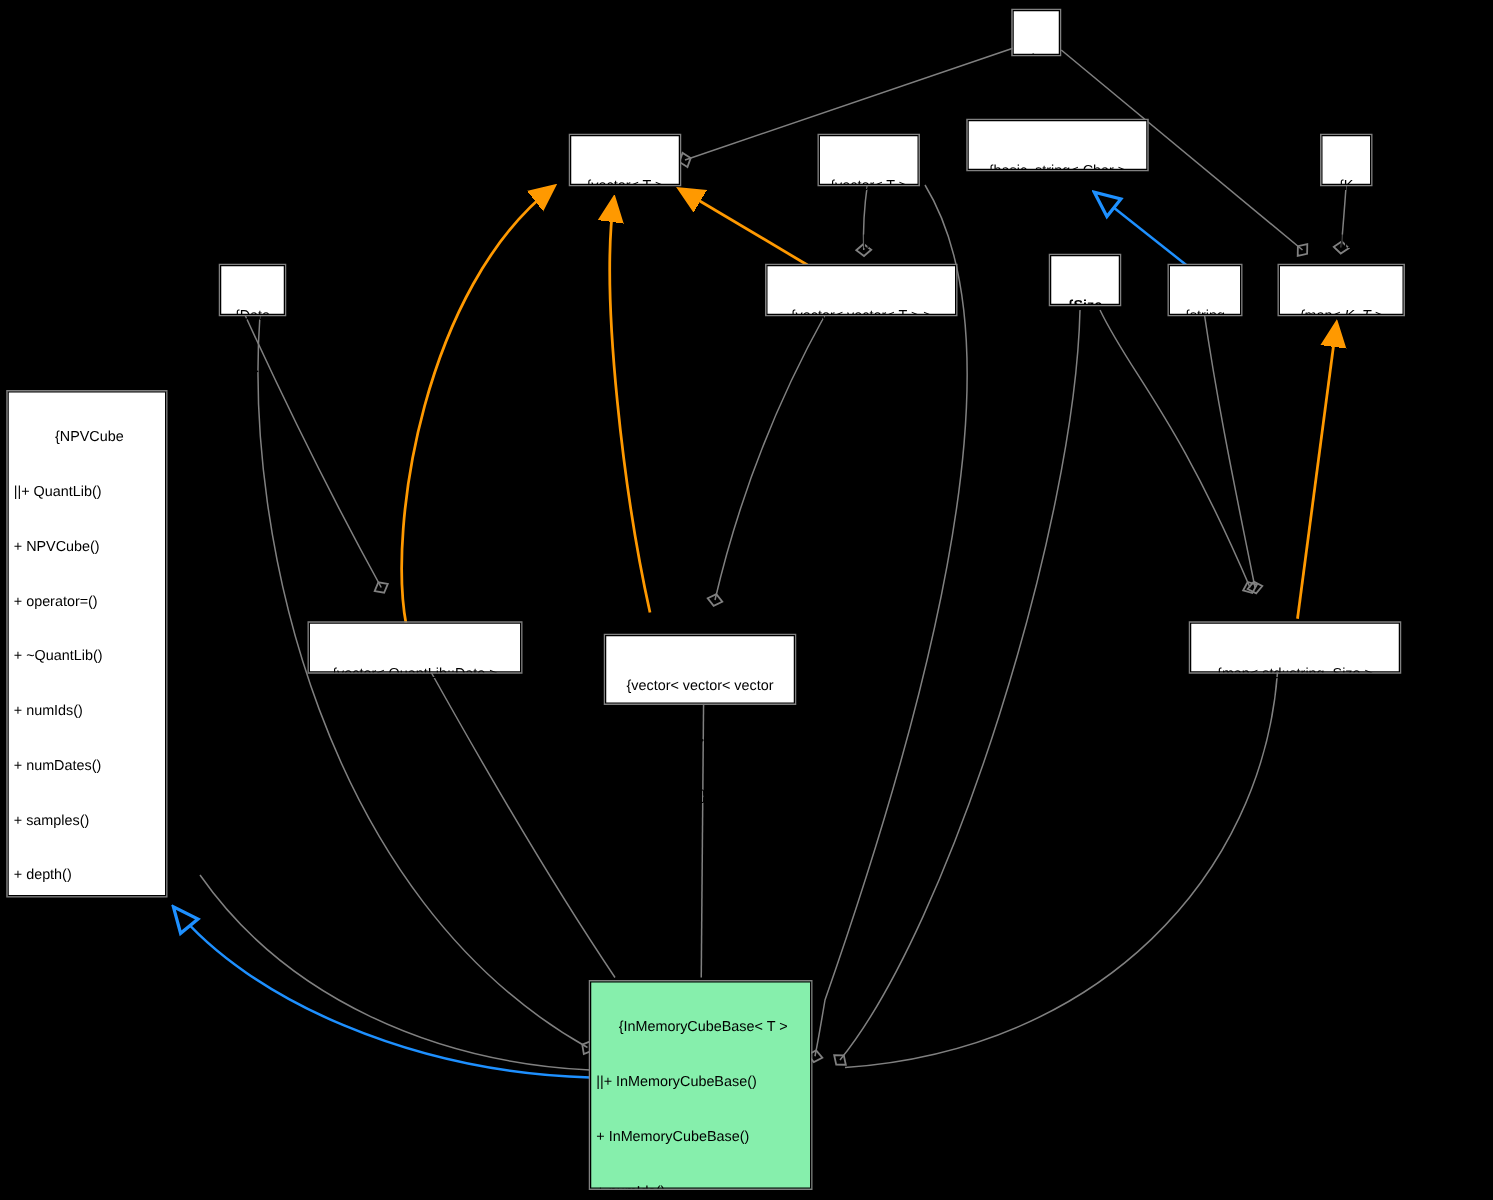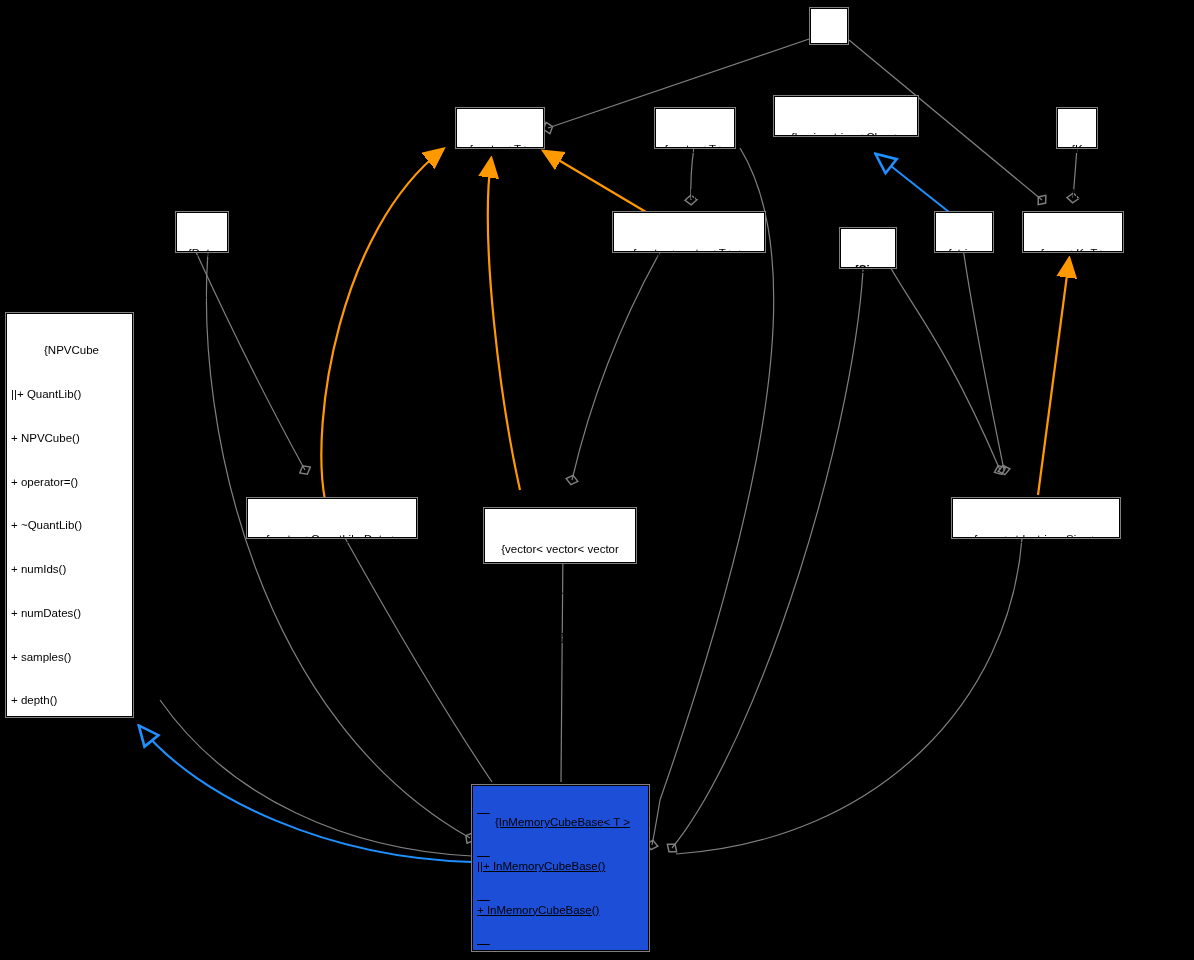--- a/index.html
+++ b/index.html
@@ -3,21 +3,21 @@
 <meta charset="utf-8">
 <style>
   html,body{margin:0;padding:0;background:#000;}
   #stage{position:relative;width:1194px;height:960px;background:#000;overflow:hidden;
          font-family:"Liberation Sans","DejaVu Sans",sans-serif;}
   svg.edges{position:absolute;left:0;top:0;width:1194px;height:960px;}
   .node{position:absolute;box-sizing:border-box;background:#ffffff;
         border:1px solid #000;outline:1px solid #808080;
         color:#000;font-size:11.5px;line-height:14.6px;text-align:center;
         white-space:pre;z-index:5;}
-  .node.shaded{background:#1d4ed8;text-decoration:underline;}
+  .node.shaded{background:#86efac;}
   .node .ln{display:block;}
   .node.left{text-align:left;padding-left:4px;}
   .node.left .ttl{display:block;text-align:center;}
 </style>
 </head>
 <body>
 
 <div id="stage">
 
   <svg class="edges" viewBox="0 0 1194 960">
@@ -157,21 +157,21 @@
   <div class="node" style="left:176px;top:212px;width:52px;height:40px;padding-top:4px;">
     <span class="ln">{Date</span>
     <span class="ln">||}</span>
   </div>
 
   <div class="node" style="left:613px;top:212px;width:152px;height:40px;padding-top:4px;">
     <span class="ln">{vector&lt; vector&lt; T &gt; &gt;</span>
     <span class="ln">||}</span>
   </div>
 
-  <div class="node" style="left:840px;top:228px;width:56px;height:40px;padding-top:4px;font-weight:bold;">
+  <div class="node" style="left:840px;top:204px;width:56px;height:40px;padding-top:4px;font-weight:bold;">
     <span class="ln">{Size</span>
     <span class="ln">||}</span>
   </div>
 
   <div class="node" style="left:935px;top:212px;width:58px;height:40px;padding-top:4px;">
     <span class="ln">{string</span>
     <span class="ln">||}</span>
   </div>
 
   <div class="node" style="left:1023px;top:212px;width:100px;height:40px;padding-top:4px;font-style:italic;">

